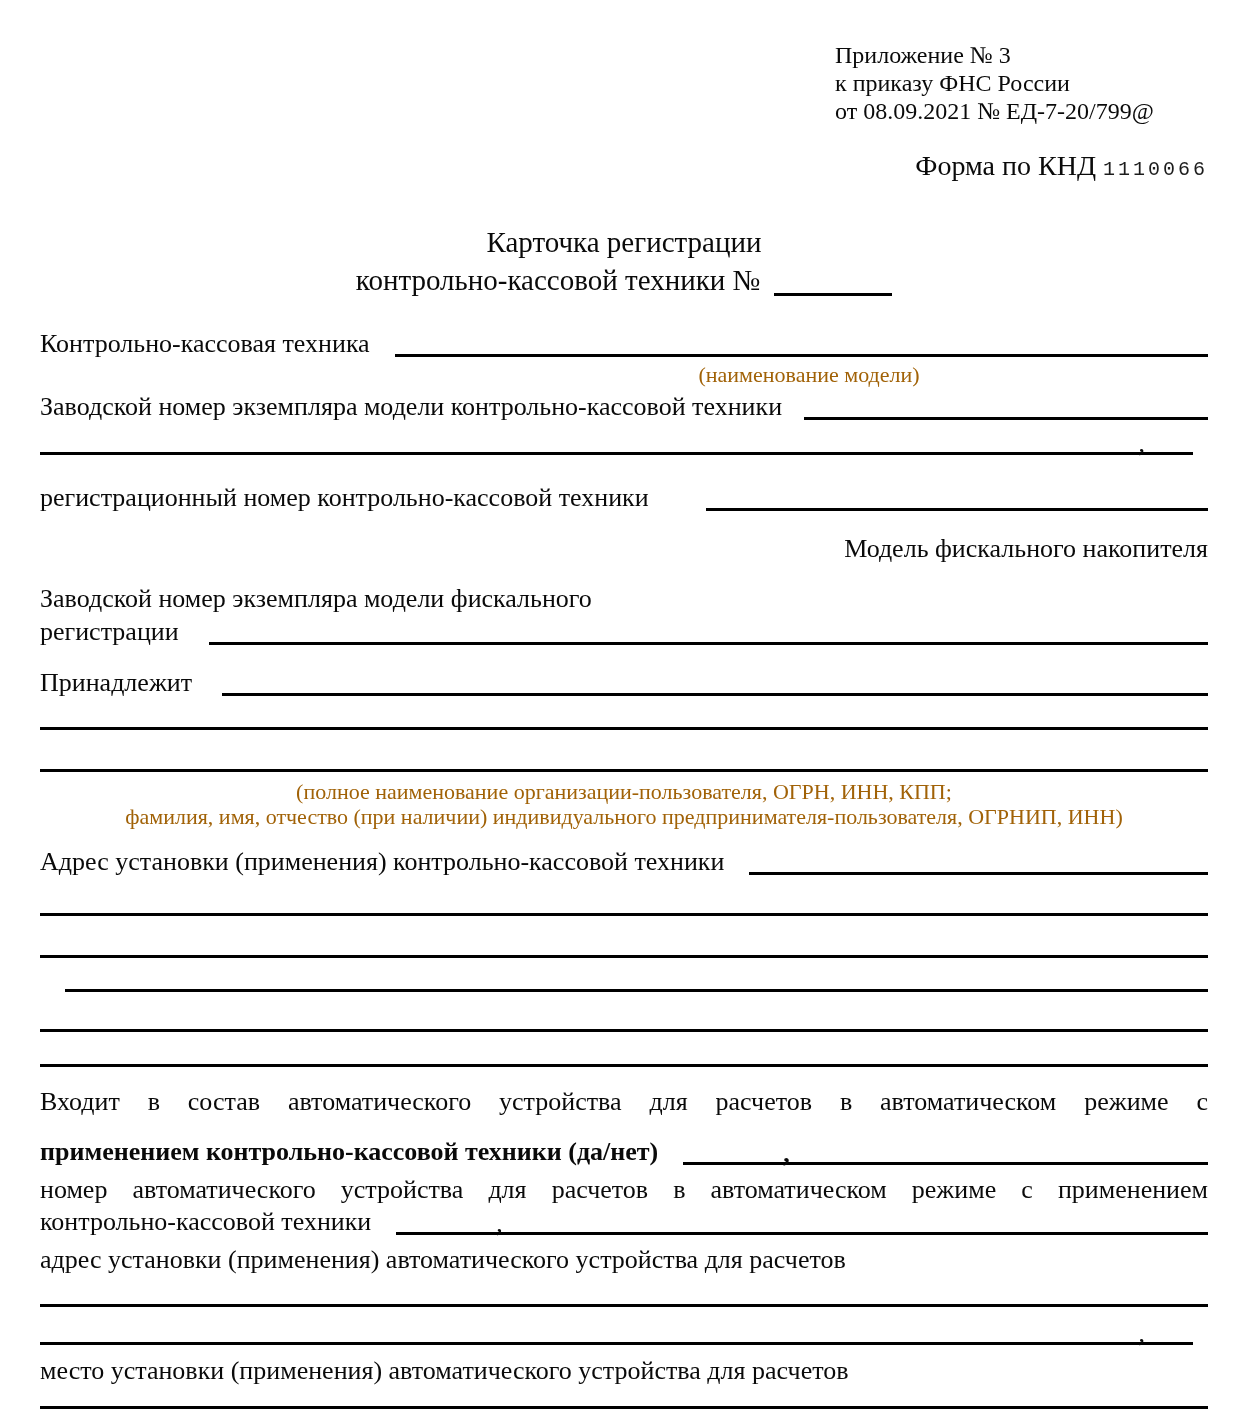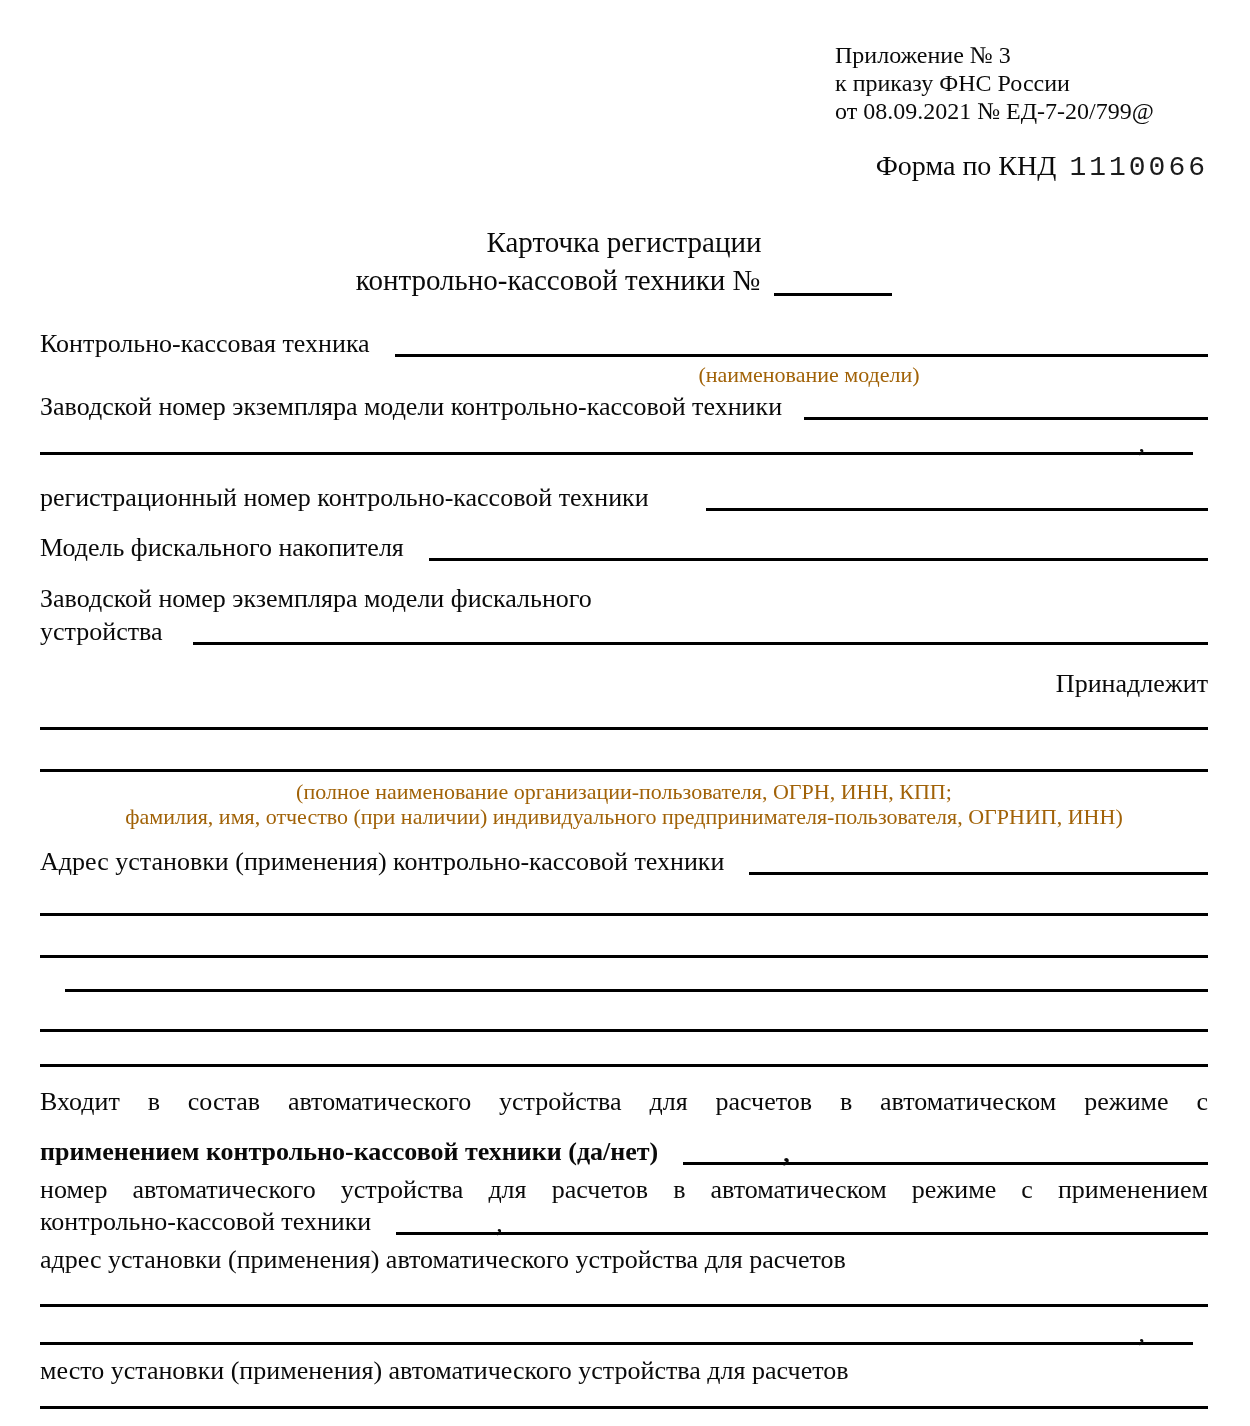--- a/index.html
+++ b/index.html
@@ -15,21 +15,21 @@
     box-sizing: border-box;
     padding: 41px 42px 0 40px;
     overflow: hidden;
   }
 
   
   .appendix { margin-left: 795px; line-height: 28px; font-size: 24px; }
   .knd-row { margin-top: 26px; text-align: right; font-size: 28px; height: 32px; }
   .knd-code {
     font-family: "Liberation Mono", "DejaVu Sans Mono", monospace;
-    font-size: 28px; letter-spacing: 3px; color:#1c1c1c; margin-left: 6px;
+    font-size: 20px; letter-spacing: 3px; color:#1c1c1c; 
   }
 
   
   .title { margin-top: 40px; text-align: center; font-size: 29px; line-height: 38px; }
   .title-blank {
     display: inline-block; width: 118px; height: 20px;
     border-bottom: 3px solid #000; margin-left: 14px;
     position: relative; top: 6px;
   }
 
@@ -49,25 +49,25 @@
   .caption { font-size: 22px; line-height: 25px; color:#a16207; }
   .just { text-align: justify; text-align-last: justify; }
 
   
   .b-kkt        { margin-top: 28px; height: 32px; }
   .b-kkt-cap    { margin-top: 3px; margin-left: 370px; width: calc(100% - 370px); text-align: center; }
   .b-serial     { margin-top: 5px; height: 30px; }
   .b-serial .fill { margin-left: 22px; }
   .l-serial2    { height: 30px; margin-right: 15px; }
   .b-reg        { margin-top: 29px; height: 29px; gap: 32px; }
-  .b-fnmodel    { margin-top: 21px; height: 29px; }
+  .b-fnmodel    { margin-top: 21px; height: 29px; flex-direction: column; }
   .b-fnserial1  { margin-top: 21px; height: 30px; }
   .b-fnserial2  { margin-top: 4px; height: 29px; }
   .b-fnserial2 .fill { margin-left: 30px; }
-  .b-owner      { margin-top: 22px; height: 29px; flex-direction: column; }
+  .b-owner      { margin-top: 22px; height: 29px; }
   .b-owner .fill { margin-left: 30px; }
   .l-owner1     { height: 29px; }
   .l-owner2     { height: 39px; }
   .b-owner-cap  { margin-top: 7px; text-align: center; }
   .b-addr       { margin-top: 18px; height: 30px; }
   .l-addr1      { height: 36px; }
   .l-addr2      { height: 39px; }
   .b-place      { margin-top: 5px; height: 31px; }
   .l-place1     { height: 35px; }
   .l-place2     { height: 32px; }
@@ -127,21 +127,21 @@
     <span class="fill"></span>
   </div>
 
   <div class="row b-fnmodel">
     <span class="label">Модель фискального накопителя</span>
     <span class="fill"></span>
   </div>
 
   <div class="b-fnserial1">Заводской номер экземпляра модели фискального</div>
   <div class="row b-fnserial2">
-    <span class="label">устройства</span>
+    <span class="label">регистрации</span>
     <span class="fill"></span>
   </div>
 
   <div class="row b-owner">
     <span class="label">Принадлежит</span>
     <span class="fill"></span>
   </div>
   <div class="line-full l-owner1"></div>
   <div class="line-full l-owner2"></div>
   <div class="caption b-owner-cap">

